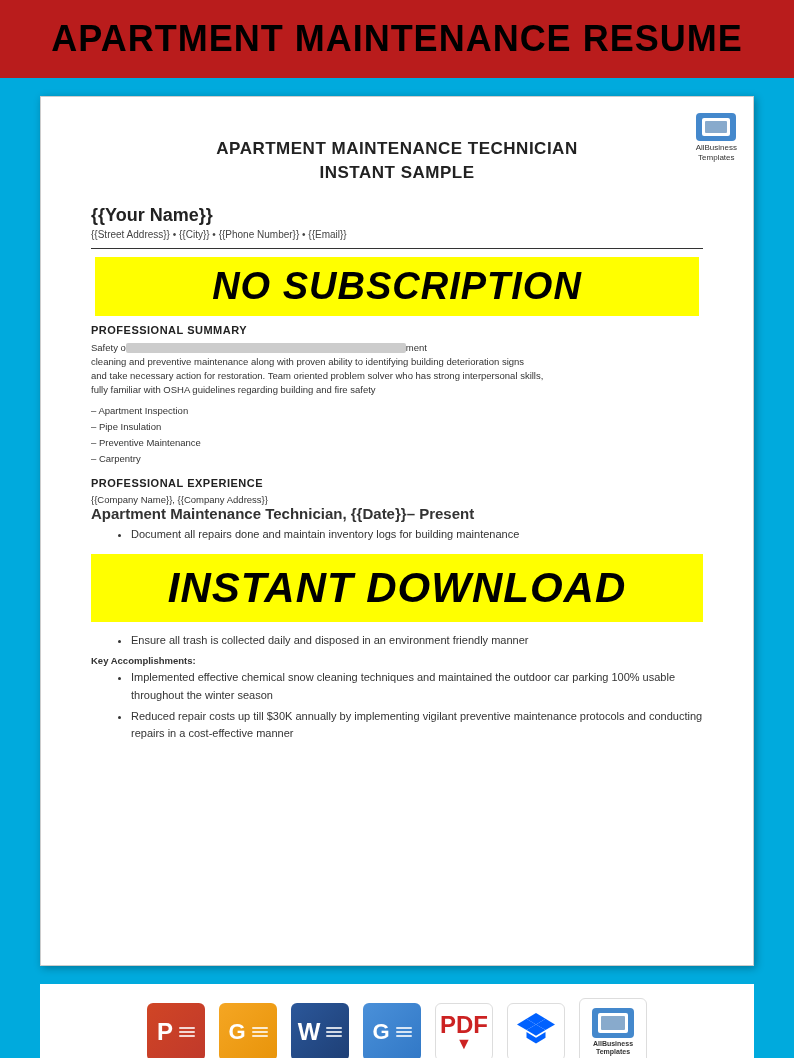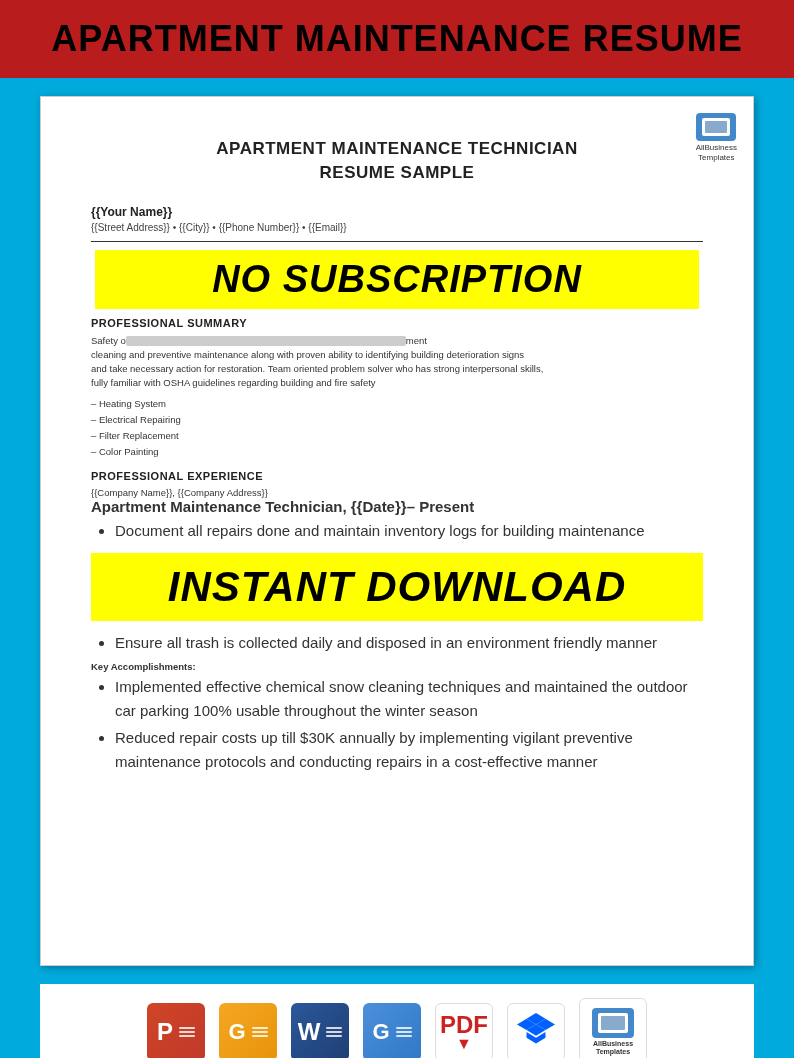--- a/index.html
+++ b/index.html
@@ -87,21 +87,21 @@
 
     .doc-title h2 {
       font-size: 17px;
       font-weight: bold;
       color: #222;
       letter-spacing: 0.5px;
       line-height: 1.4;
     }
 
     .your-name {
-      font-size: 12px;
+      font-size: 18px;
       font-weight: bold;
       color: #222;
       margin-bottom: 3px;
     }
 
     .address-line {
       font-size: 10px;
       color: #444;
       margin-bottom: 8px;
     }
@@ -180,23 +180,23 @@
     }
 
     .job-title-line {
       font-size: 15px;
       color: #333;
       font-weight: bold;
       margin-bottom: 4px;
     }
 
     .bullet-item {
-      font-size: 15px;
-      color: #333;
-      margin-left: 4px;
+      font-size: 11px;
+      color: #333;
+      margin-left: 20px;
       list-style: disc;
       line-height: 1.6;
       margin-bottom: 3px;
     }
 
     .key-accomplishments {
       font-size: 9.5px;
       font-weight: bold;
       color: #333;
       margin: 6px 0 3px 0;
@@ -339,21 +339,21 @@
     </div>
     <div class="logo-text">
       <span>AllBusiness</span><br>
       <span>Templates</span>
     </div>
   </div>
 
   <div class="doc-title">
     <h2>
       <span>APARTMENT MAINTENANCE TECHNICIAN</span><br>
-      <span>RESUME SAMPLE</span>
+      <span>INSTANT SAMPLE</span>
     </h2>
   </div>
 
   <div class="your-name">{{Your Name}}</div>
   <div class="address-line">{{Street Address}} • {{City}} • {{Phone Number}} • {{Email}}</div>
 
   <hr class="section-divider">
 
   <div class="no-subscription-banner">
     <span>NO SUBSCRIPTION</span>
@@ -364,24 +364,24 @@
   </div>
   <div class="profile-text">
     Safety o<span class="redacted-bar" style="width:280px;"></span>ment<br>
     cleaning and preventive maintenance along with proven ability to identifying building deterioration signs<br>
     and take necessary action for restoration. Team oriented problem solver who has strong interpersonal skills,<br>
     fully familiar with OSHA guidelines regarding building and fire safety
   </div>
 
   <div class="expertise-grid">
     <div>
-      <div class="expertise-item">– Heating System</div>
-      <div class="expertise-item">– Electrical Repairing</div>
-      <div class="expertise-item">– Filter Replacement</div>
-      <div class="expertise-item">– Color Painting</div>
+      <div class="expertise-item">– Apartment Inspection</div>
+      <div class="expertise-item">– Pipe Insulation</div>
+      <div class="expertise-item">– Preventive Maintenance</div>
+      <div class="expertise-item">– Carpentry</div>
     </div>
   </div>
 
   <div class="section-heading">PROFESSIONAL EXPERIENCE</div>
   <div class="experience-block">
     <div class="company-line">{{Company Name}}, {{Company Address}}</div>
     <div class="job-title-line">Apartment Maintenance Technician, {{Date}}– Present</div>
     <ul style="margin-left:20px; padding:0;">
       <li class="bullet-item">Document all repairs done and maintain inventory logs for building maintenance</li>
     </ul>

